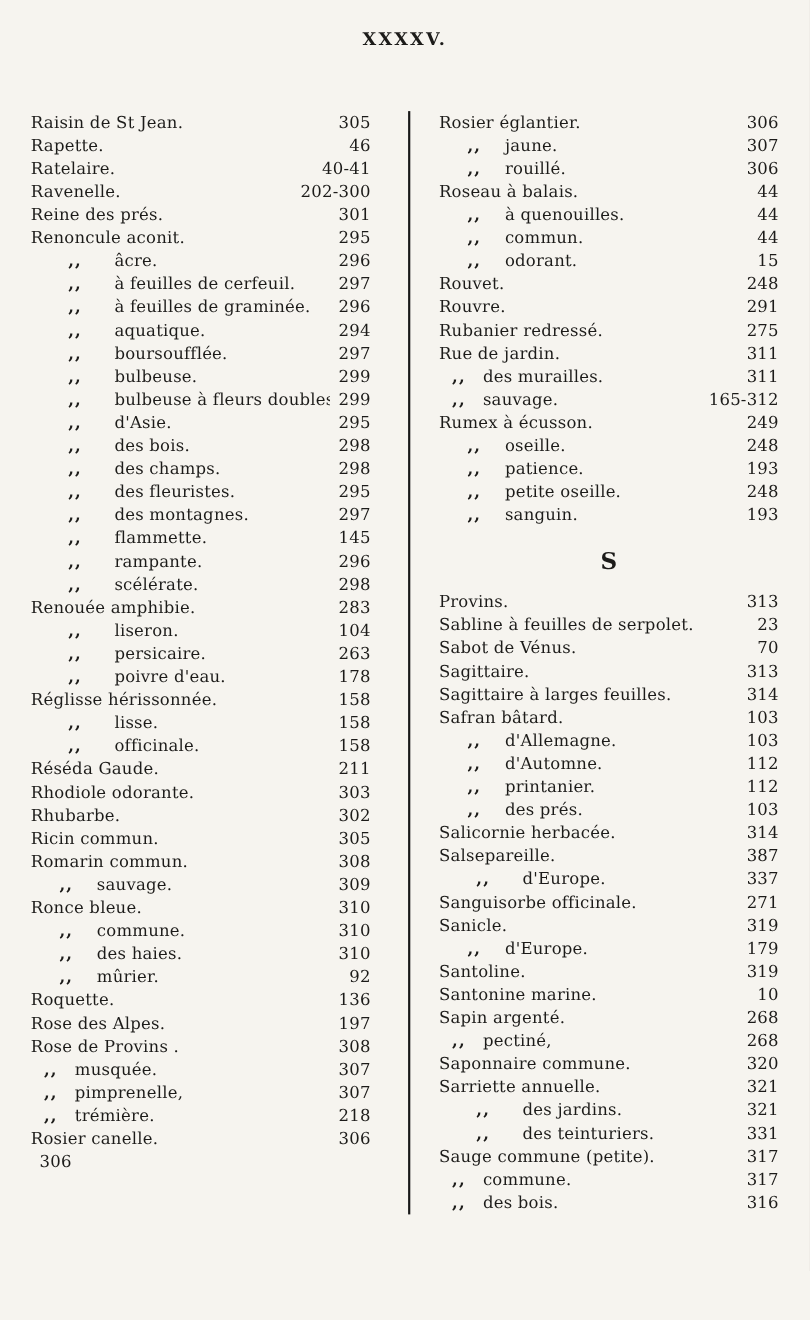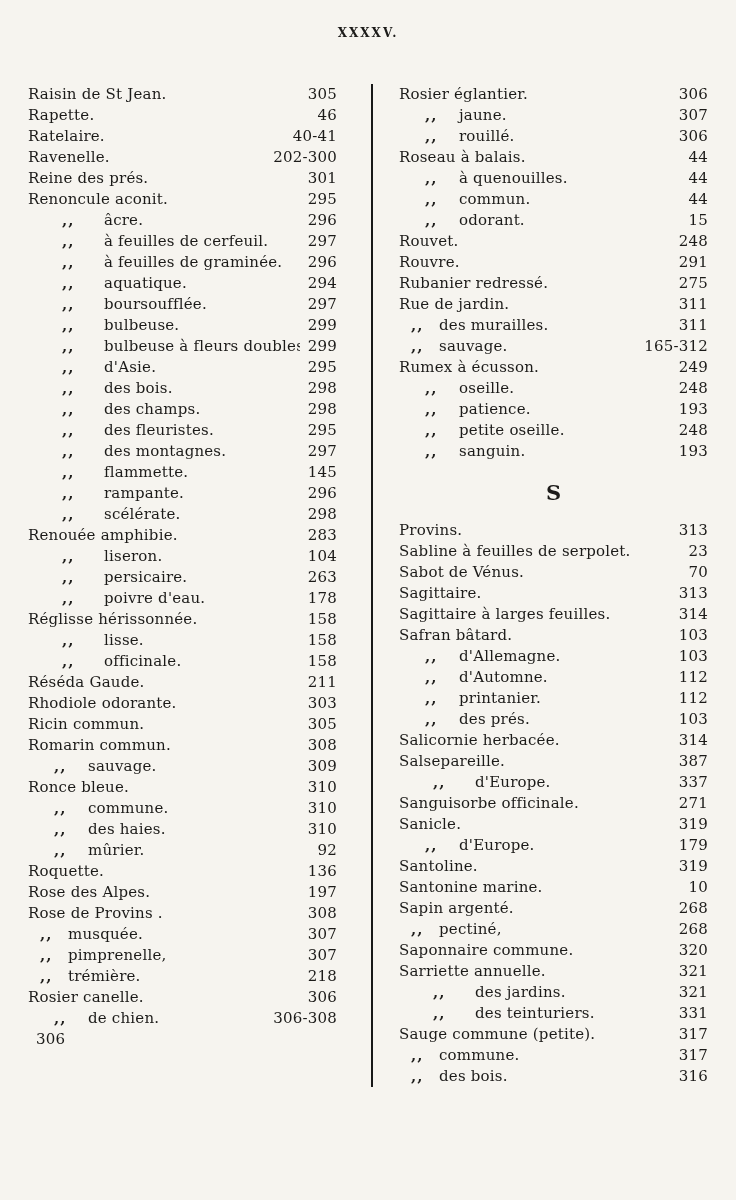--- a/index.html
+++ b/index.html
@@ -14,27 +14,27 @@
     margin: 0 auto;
     background: #f6f4ef;
     font-family: "DejaVu Serif", "Liberation Serif", serif;
     color: #1c1b19;
     overflow: hidden;
     box-sizing: border-box;
   }
   .page-header {
     text-align: center;
     padding-top: 26px;
-    font-size: 12px;
+    font-size: 16px;
     font-weight: bold;
     letter-spacing: 2px;
   }
   .columns {
     display: flex;
-    margin-top: 44px;
+    margin-top: 56px;
     padding-left: 28px;
     padding-right: 24px;
     align-items: stretch;
   }
   .column {
     flex: 1 1 0;
     min-width: 0;
   }
   .column.left  { padding-right: 34px; }
   .column.right { padding-left: 26px; padding-right: 4px; }
@@ -198,20 +198,24 @@
         </div>
         <div class="row indent-0">
           <span class="entry-label"><span>Réséda Gaude.</span></span>
           <span class="page-num">211</span>
         </div>
         <div class="row indent-0">
           <span class="entry-label"><span>Rhodiole odorante.</span></span>
           <span class="page-num">303</span>
         </div>
         <div class="row indent-0">
+          <span class="entry-label"><span>Rhubarbe.</span></span>
+          <span class="page-num">302</span>
+        </div>
+        <div class="row indent-0">
           <span class="entry-label"><span>Ricin commun.</span></span>
           <span class="page-num">305</span>
         </div>
         <div class="row indent-0">
           <span class="entry-label"><span>Romarin commun.</span></span>
           <span class="page-num">308</span>
         </div>
         <div class="row indent-2">
           <span class="entry-label"><span class="ditto">,,</span><span>sauvage.</span></span>
           <span class="page-num">309</span>
@@ -252,24 +256,20 @@
           <span class="entry-label"><span class="ditto">,,</span><span>pimprenelle,</span></span>
           <span class="page-num">307</span>
         </div>
         <div class="row indent-1">
           <span class="entry-label"><span class="ditto">,,</span><span>trémière.</span></span>
           <span class="page-num">218</span>
         </div>
         <div class="row indent-0">
           <span class="entry-label"><span>Rosier canelle.</span></span>
           <span class="page-num">306</span>
-        </div>
-        <div class="row indent-2">
-          <span class="entry-label"><span class="ditto">,,</span><span>de chien.</span></span>
-          <span class="page-num">306-308</span>
         </div>
         <div class="row indent-0">
           <span class="page-num">306</span>
         </div>
       </div>
     <div class="divider"></div>
     <div class="column right" id="col-right">
         <div class="row indent-0">
           <span class="entry-label"><span>Rosier églantier.</span></span>
           <span class="page-num">306</span>

